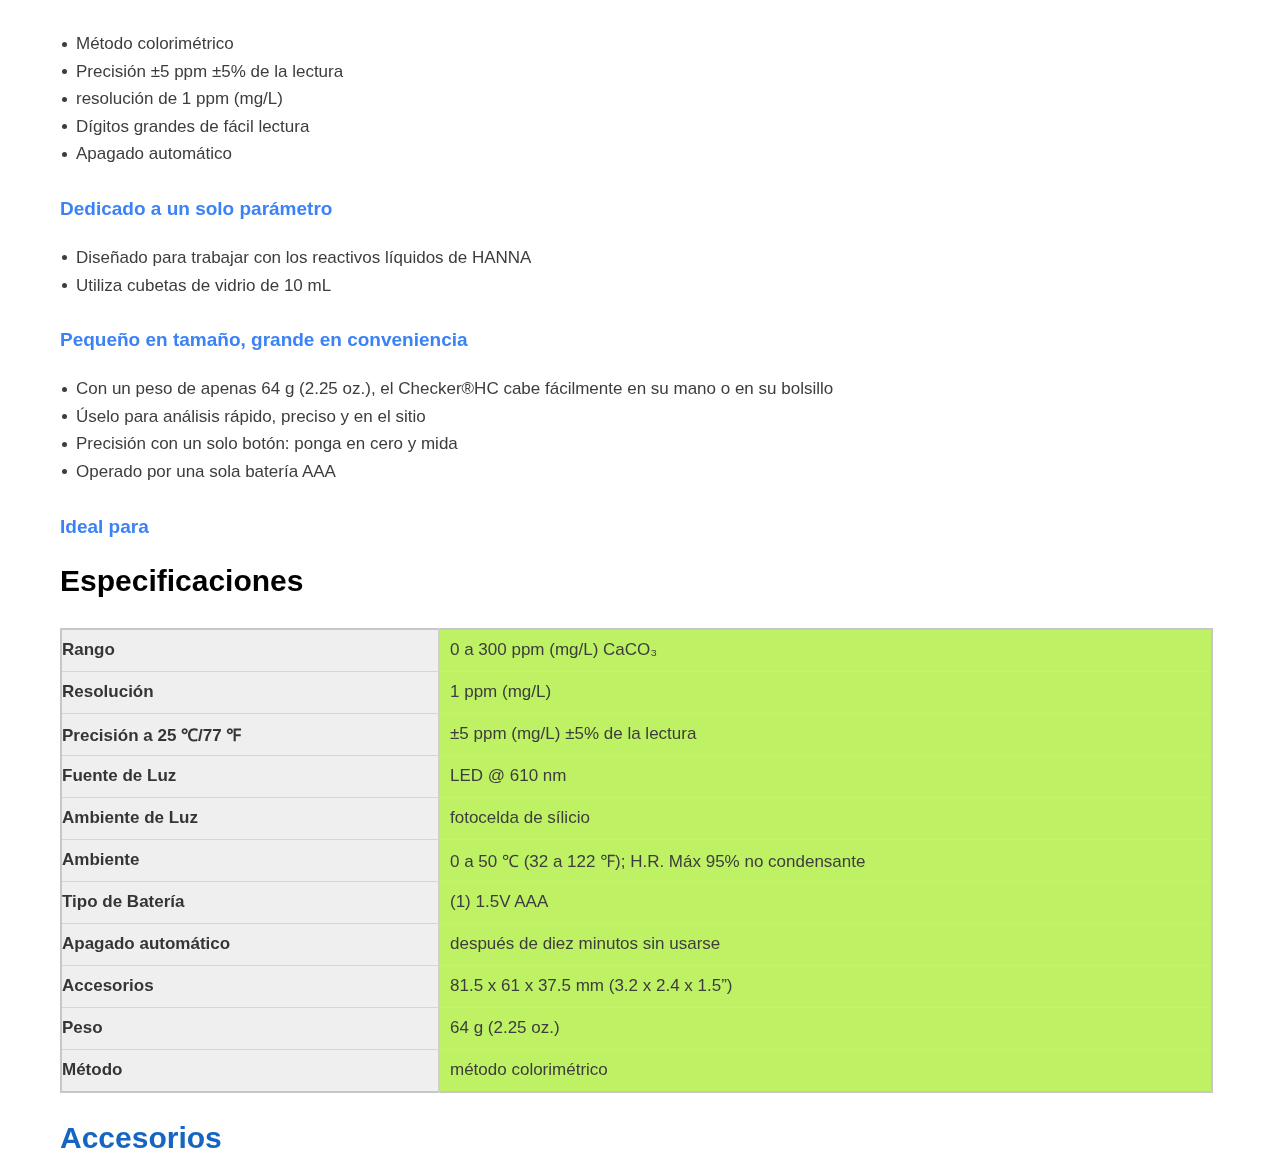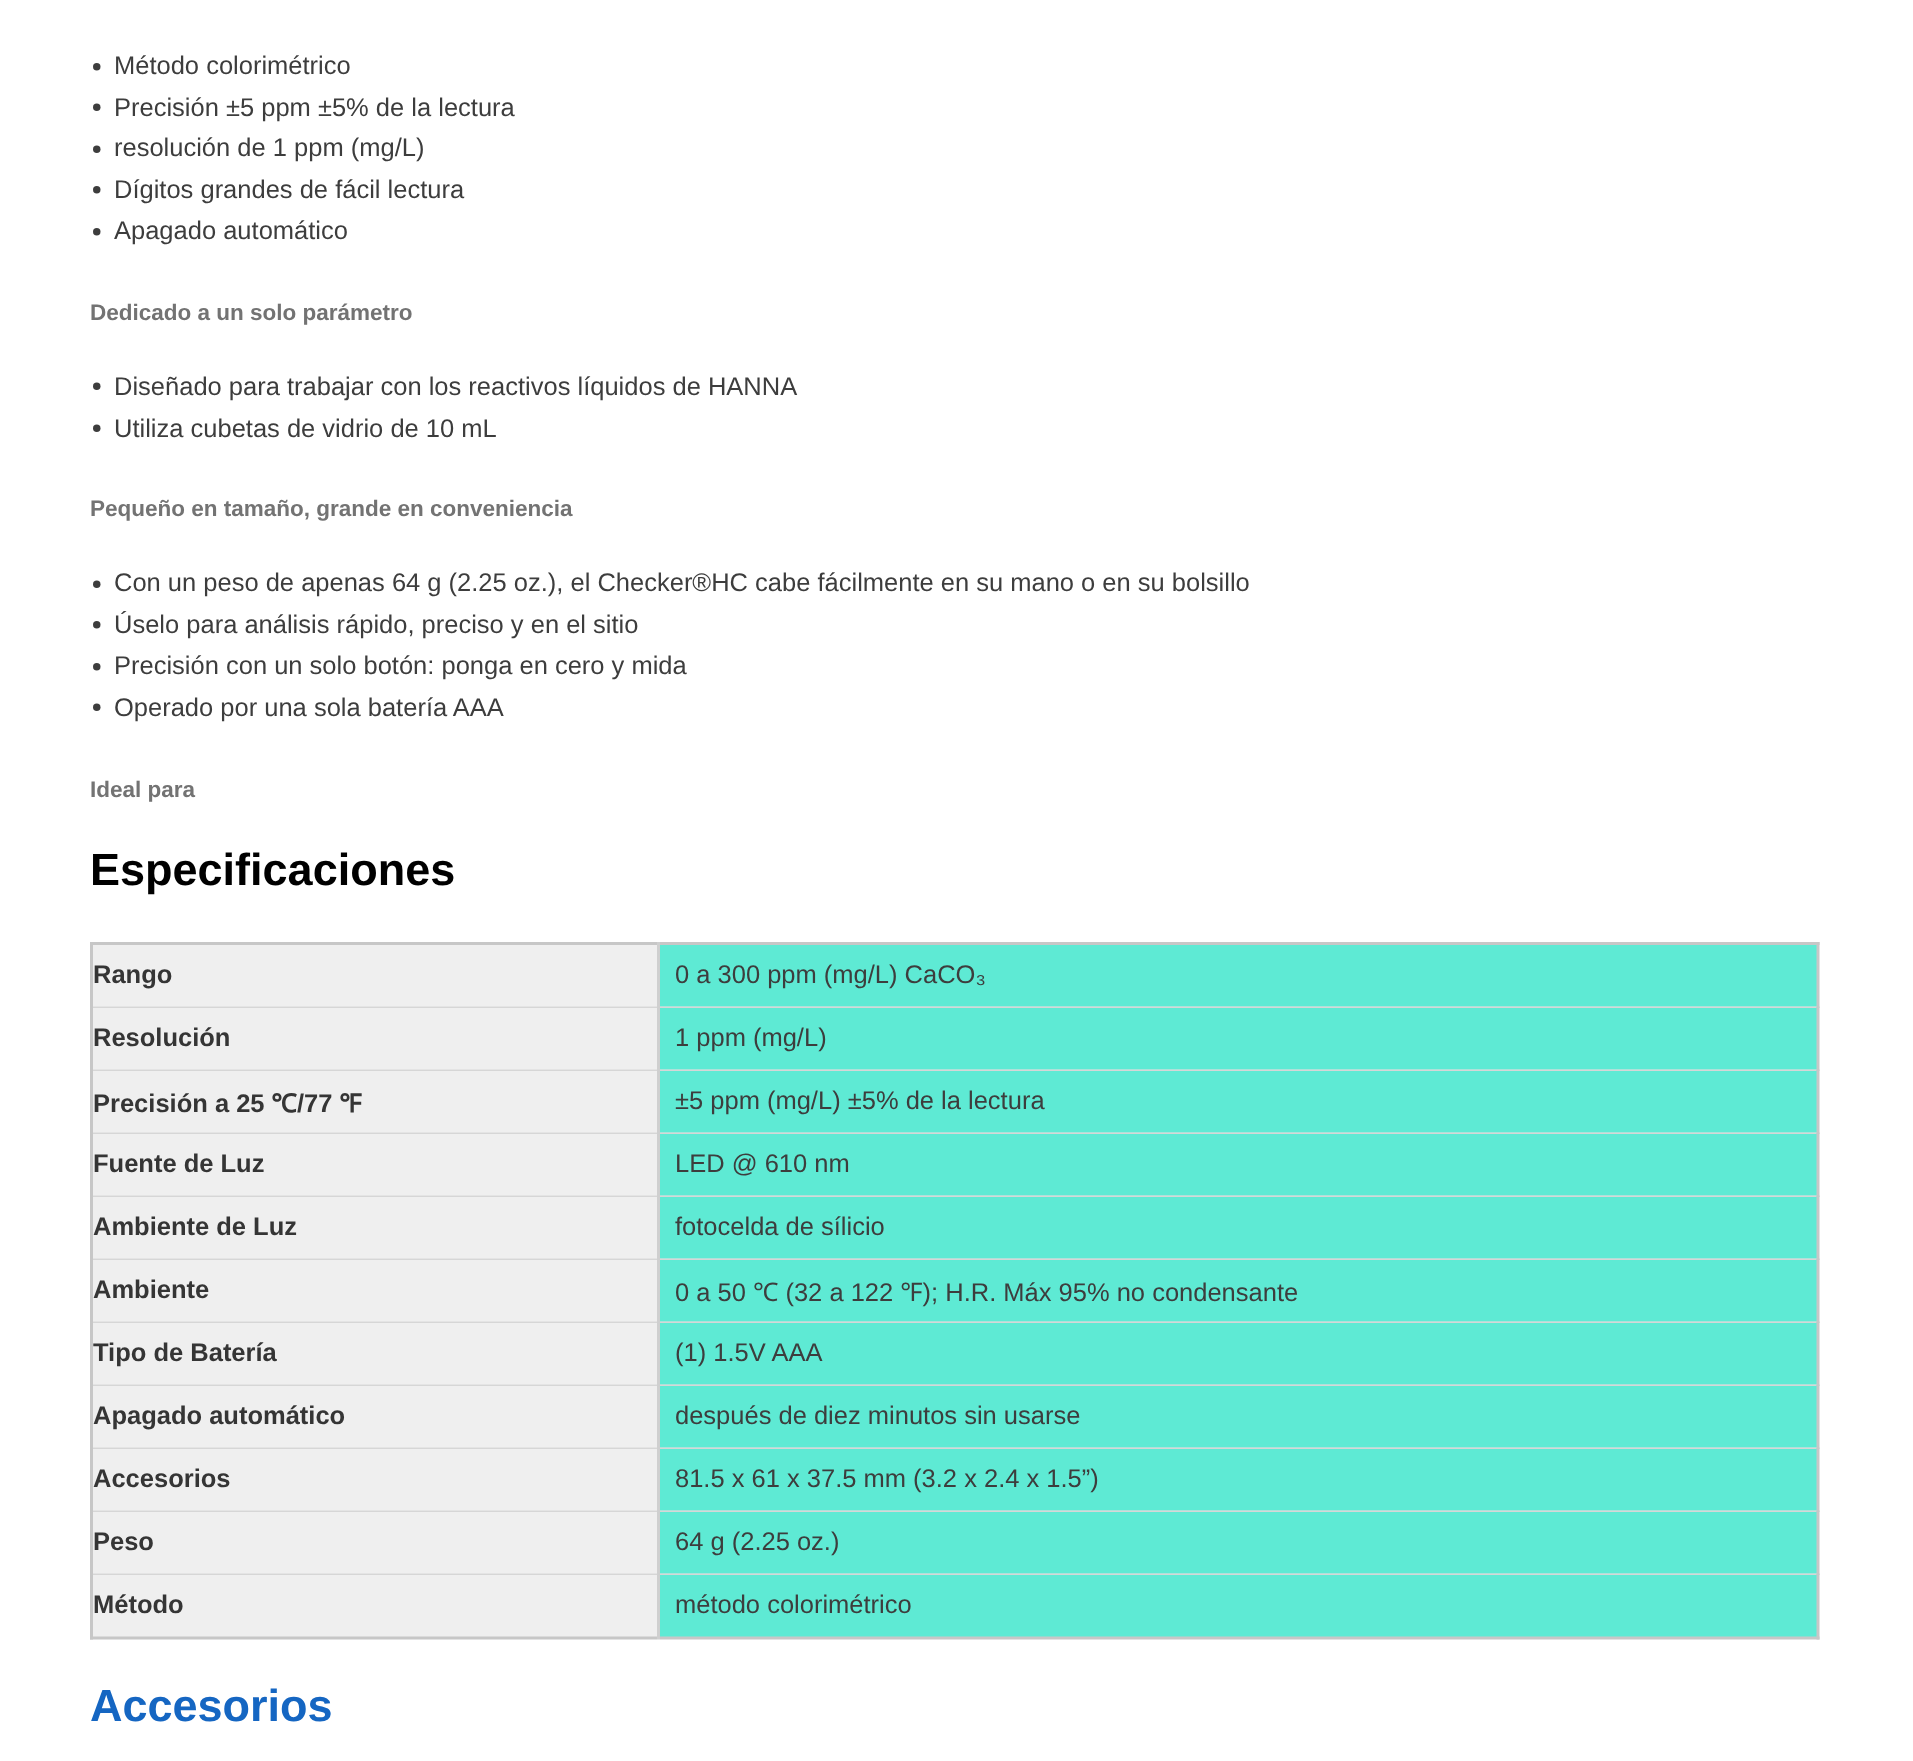--- a/index.html
+++ b/index.html
@@ -38,23 +38,23 @@
     width: 5px;
     height: 5px;
     border-radius: 50%;
     background: #3d3d3d;
   }
   ul.bullets.first {
     margin-top: 14px;
   }
   h3.sub-heading {
     margin: 30px 0 0 0;
-    font-size: 15px;
+    font-size: 19px;
     font-weight: bold;
-    color: #737373;
+    color: #3b82f6;
     line-height: 22px;
   }
   h2.section-heading {
     margin: 26px 0 0 0;
     font-size: 30px;
     font-weight: bold;
     color: #000000;
     line-height: 34px;
   }
   table.specs {
@@ -72,21 +72,21 @@
   }
   table.specs td.spec-label {
     background: #efefef;
     font-weight: bold;
     width: 366px;
     padding-left: 0;
     border-right: 2px solid #cfcfcf;
     color: #353535;
   }
   table.specs td.spec-value {
-    background: #5eead4;
+    background: #bef264;
     color: #3d3d3d;
   }
   h2.cut-heading {
     margin: 28px 0 0 0;
     font-size: 30px;
     font-weight: bold;
     color: #1566c2;
     line-height: 34px;
   }
 </style>

